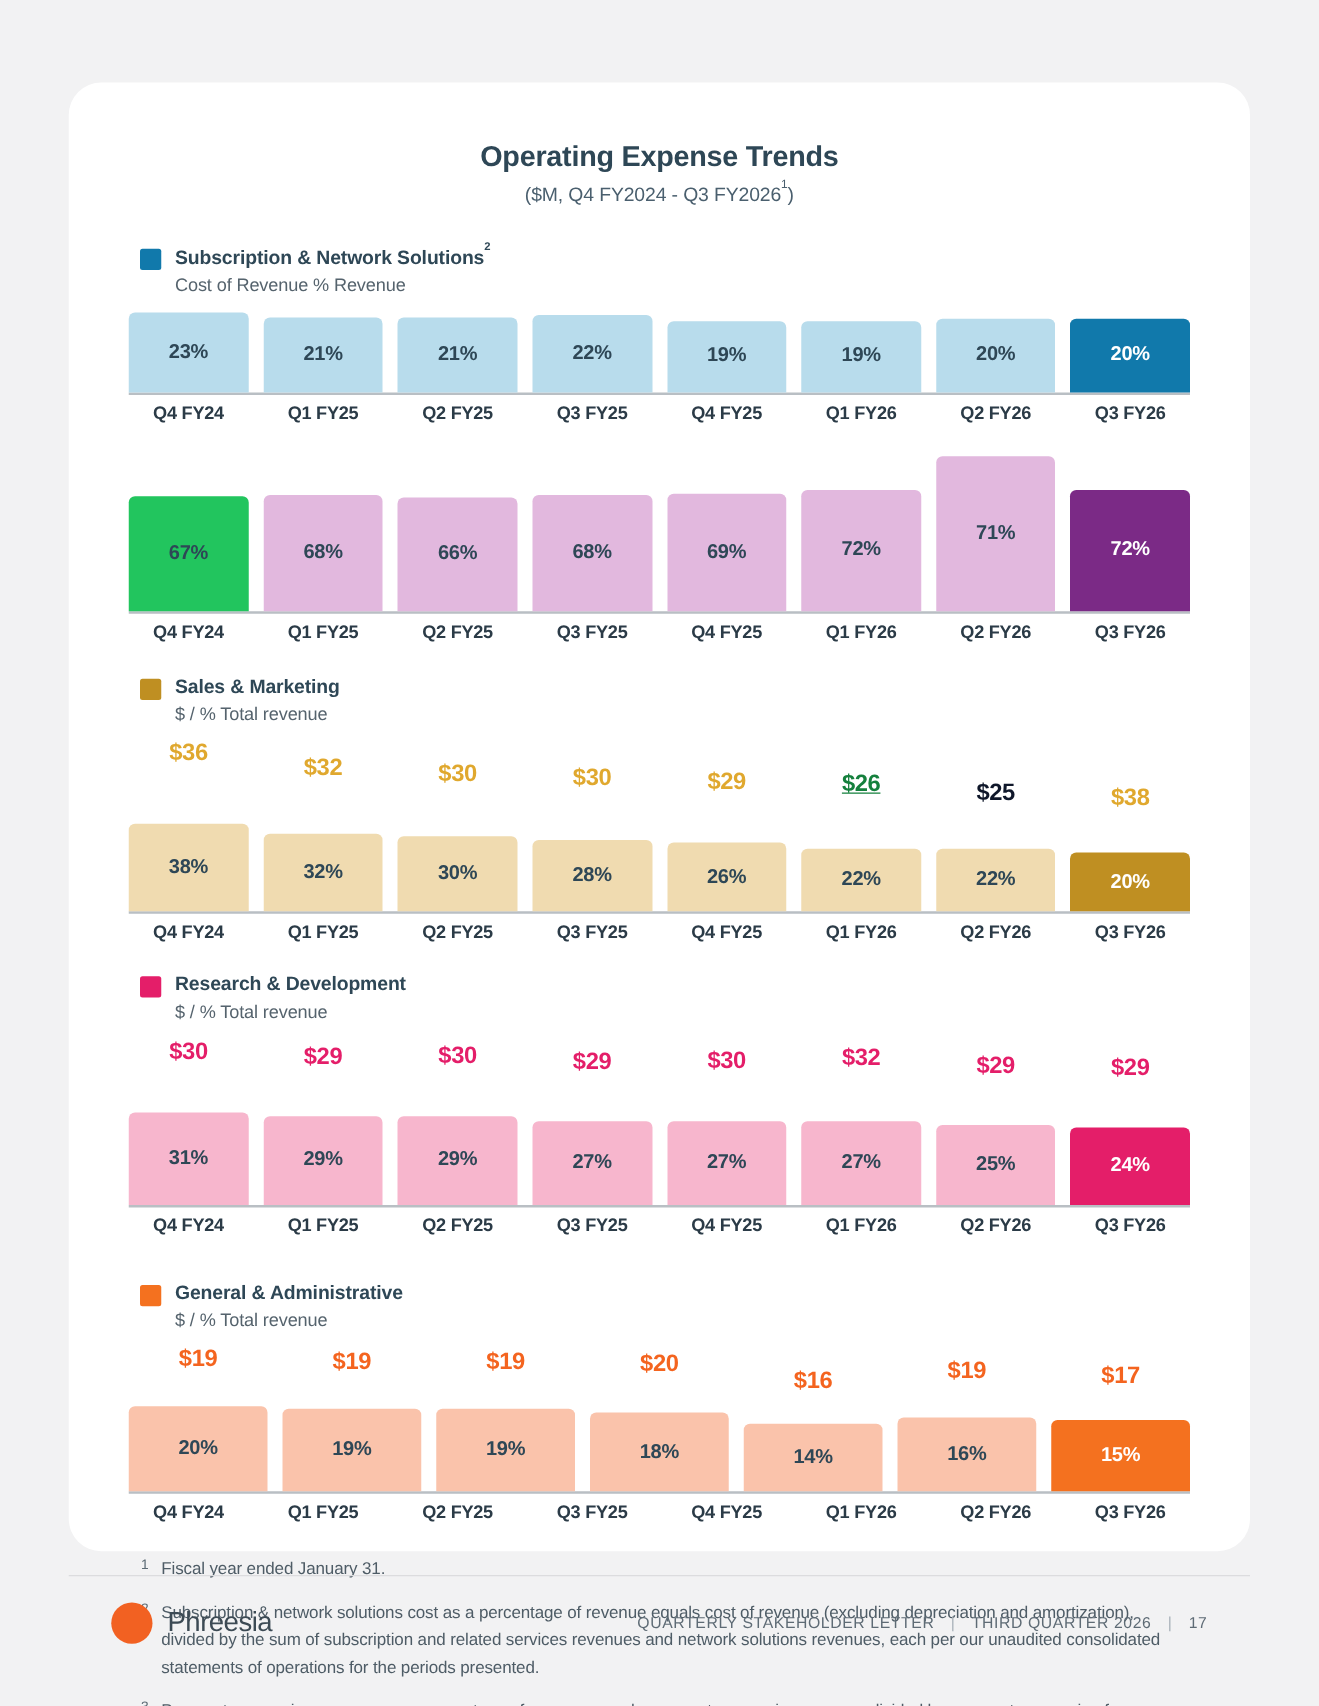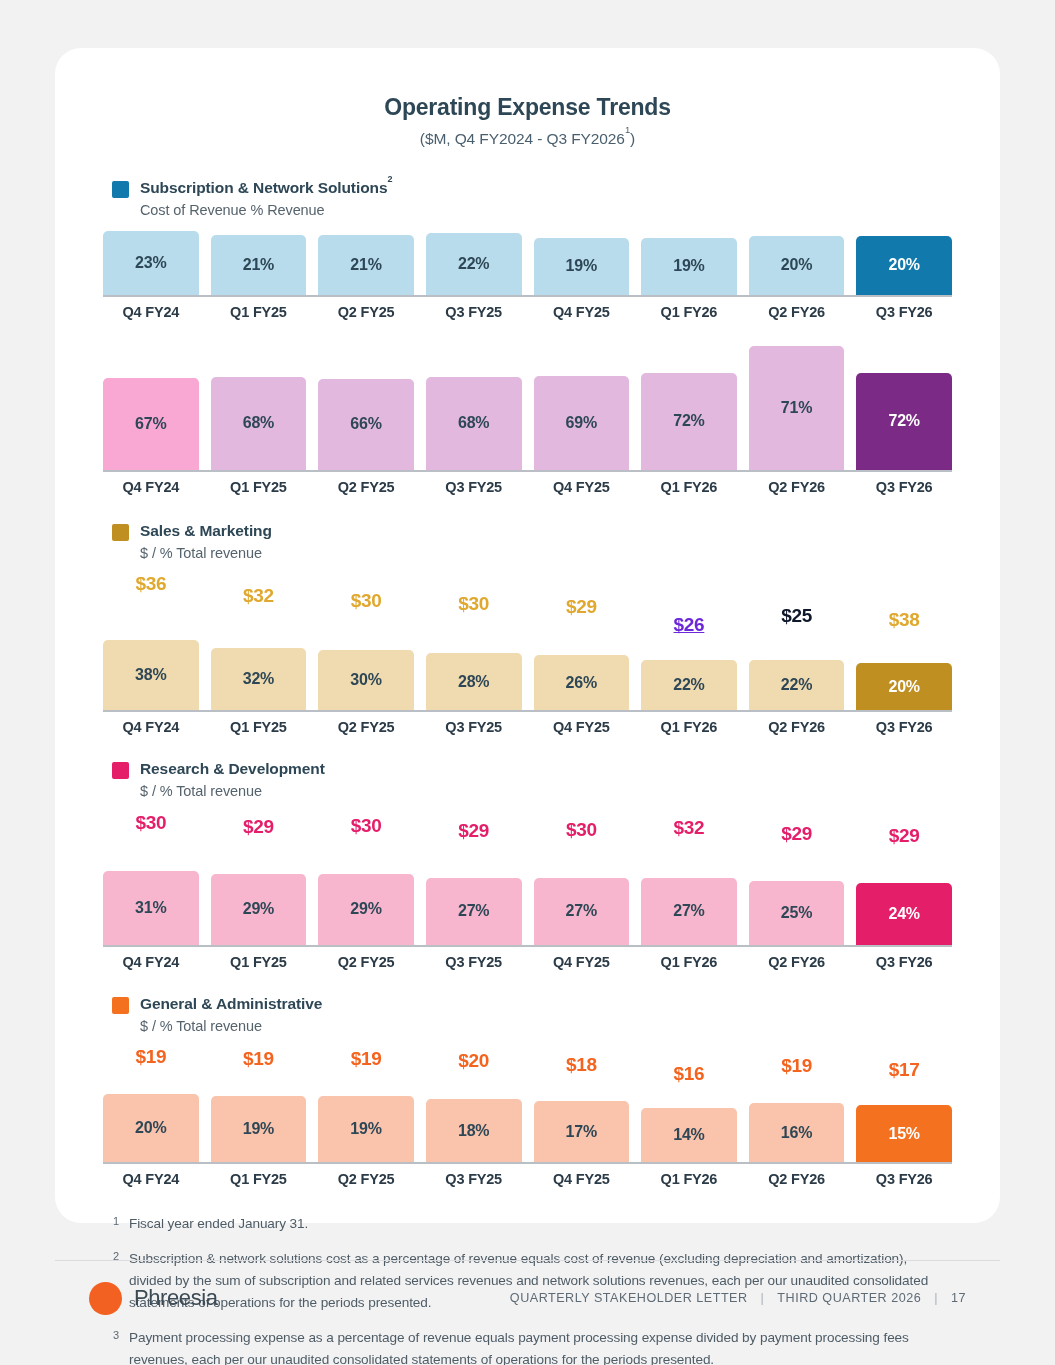--- a/index.html
+++ b/index.html
@@ -10,21 +10,21 @@
     background: #f2f2f3;
     font-family: "Liberation Sans", sans-serif;
     overflow: hidden;
   }
 
   .page {
     position: relative;
     width: 1055px;
     height: 1365px;
     background: #f2f2f3;
-    padding: 48px 55px 0 55px;
+    padding: 66px 55px 0 55px;
   }
 
   .card {
     position: relative;
     width: 945px;
     height: 1175px;
     background: #ffffff;
     border-radius: 26px;
     padding: 44px 48px 0 48px;
   }
@@ -264,21 +264,21 @@
             <div class="axis-label">Q3 FY25</div>
             <div class="axis-label">Q4 FY25</div>
             <div class="axis-label">Q1 FY26</div>
             <div class="axis-label">Q2 FY26</div>
             <div class="axis-label">Q3 FY26</div>
           </div>
         </div>
         <div class="section" style="margin-bottom: 26px;">
           <div class="bars">
             <div class="bar-col">
-              <div class="bar" style="background: #f9a8d4; height: 92px; text-align: center;">
+              <div class="bar" style="background: #22c55e; height: 92px; text-align: center;">
                 <span class="bar-label">67%</span>
               </div>
             </div>
             <div class="bar-col">
               <div class="bar" style="background: rgb(226, 184, 222); height: 93px;">
                 <span class="bar-label">68%</span>
               </div>
             </div>
             <div class="bar-col">
               <div class="bar" style="background: rgb(226, 184, 222); height: 91px;">
@@ -356,21 +356,21 @@
                 <span class="bar-label">28%</span>
               </div>
             </div>
             <div class="bar-col">
               <div class="value-top" style="color: rgb(224, 168, 46); margin-bottom: 37px;">$29</div>
               <div class="bar" style="background: rgb(240, 219, 176); height: 55px;">
                 <span class="bar-label">26%</span>
               </div>
             </div>
             <div class="bar-col">
-              <div class="value-top" style="color: #6d28d9; margin-bottom: 24px; text-decoration: underline;">$26</div>
+              <div class="value-top" style="color: #15803d; margin-bottom: 40px; text-decoration: underline;">$26</div>
               <div class="bar" style="background: rgb(240, 219, 176); height: 50px;">
                 <span class="bar-label">22%</span>
               </div>
             </div>
             <div class="bar-col">
               <div class="value-top" style="color: #0f172a; margin-bottom: 33px;">$25</div>
               <div class="bar" style="background: rgb(240, 219, 176); height: 50px;">
                 <span class="bar-label">22%</span>
               </div>
             </div>
@@ -386,21 +386,21 @@
             <div class="axis-label">Q4 FY24</div>
             <div class="axis-label">Q1 FY25</div>
             <div class="axis-label">Q2 FY25</div>
             <div class="axis-label">Q3 FY25</div>
             <div class="axis-label">Q4 FY25</div>
             <div class="axis-label">Q1 FY26</div>
             <div class="axis-label">Q2 FY26</div>
             <div class="axis-label">Q3 FY26</div>
           </div>
         </div>
-        <div class="section" style="margin-bottom: 24px;">
+        <div class="section" style="margin-bottom: 36px;">
           <div class="legend">
             <div class="legend-swatch" style="background: rgb(228, 30, 105);"></div>
             <div class="legend-text">
               <div class="legend-title">Research &amp; Development</div>
               <div class="legend-sub">$ / % Total revenue</div>
             </div>
           </div>
           <div class="bars">
             <div class="bar-col">
               <div class="value-top" style="color: rgb(228, 30, 105); margin-bottom: 37px;">$30</div>
@@ -487,26 +487,20 @@
             <div class="bar-col">
               <div class="value-top" style="color: rgb(244, 100, 31); margin-bottom: 26px;">$19</div>
               <div class="bar" style="background: rgb(250, 195, 171); height: 66px;">
                 <span class="bar-label">19%</span>
               </div>
             </div>
             <div class="bar-col">
               <div class="value-top" style="color: rgb(244, 100, 31); margin-bottom: 27px;">$20</div>
               <div class="bar" style="background: rgb(250, 195, 171); height: 63px;">
                 <span class="bar-label">18%</span>
-              </div>
-            </div>
-            <div class="bar-col">
-              <div class="value-top" style="color: rgb(244, 100, 31); margin-bottom: 25px;">$18</div>
-              <div class="bar" style="background: rgb(250, 195, 171); height: 61px;">
-                <span class="bar-label">17%</span>
               </div>
             </div>
             <div class="bar-col">
               <div class="value-top" style="color: rgb(244, 100, 31); margin-bottom: 23px;">$16</div>
               <div class="bar" style="background: rgb(250, 195, 171); height: 54px;">
                 <span class="bar-label">14%</span>
               </div>
             </div>
             <div class="bar-col">
               <div class="value-top" style="color: rgb(244, 100, 31); margin-bottom: 26px;">$19</div>

